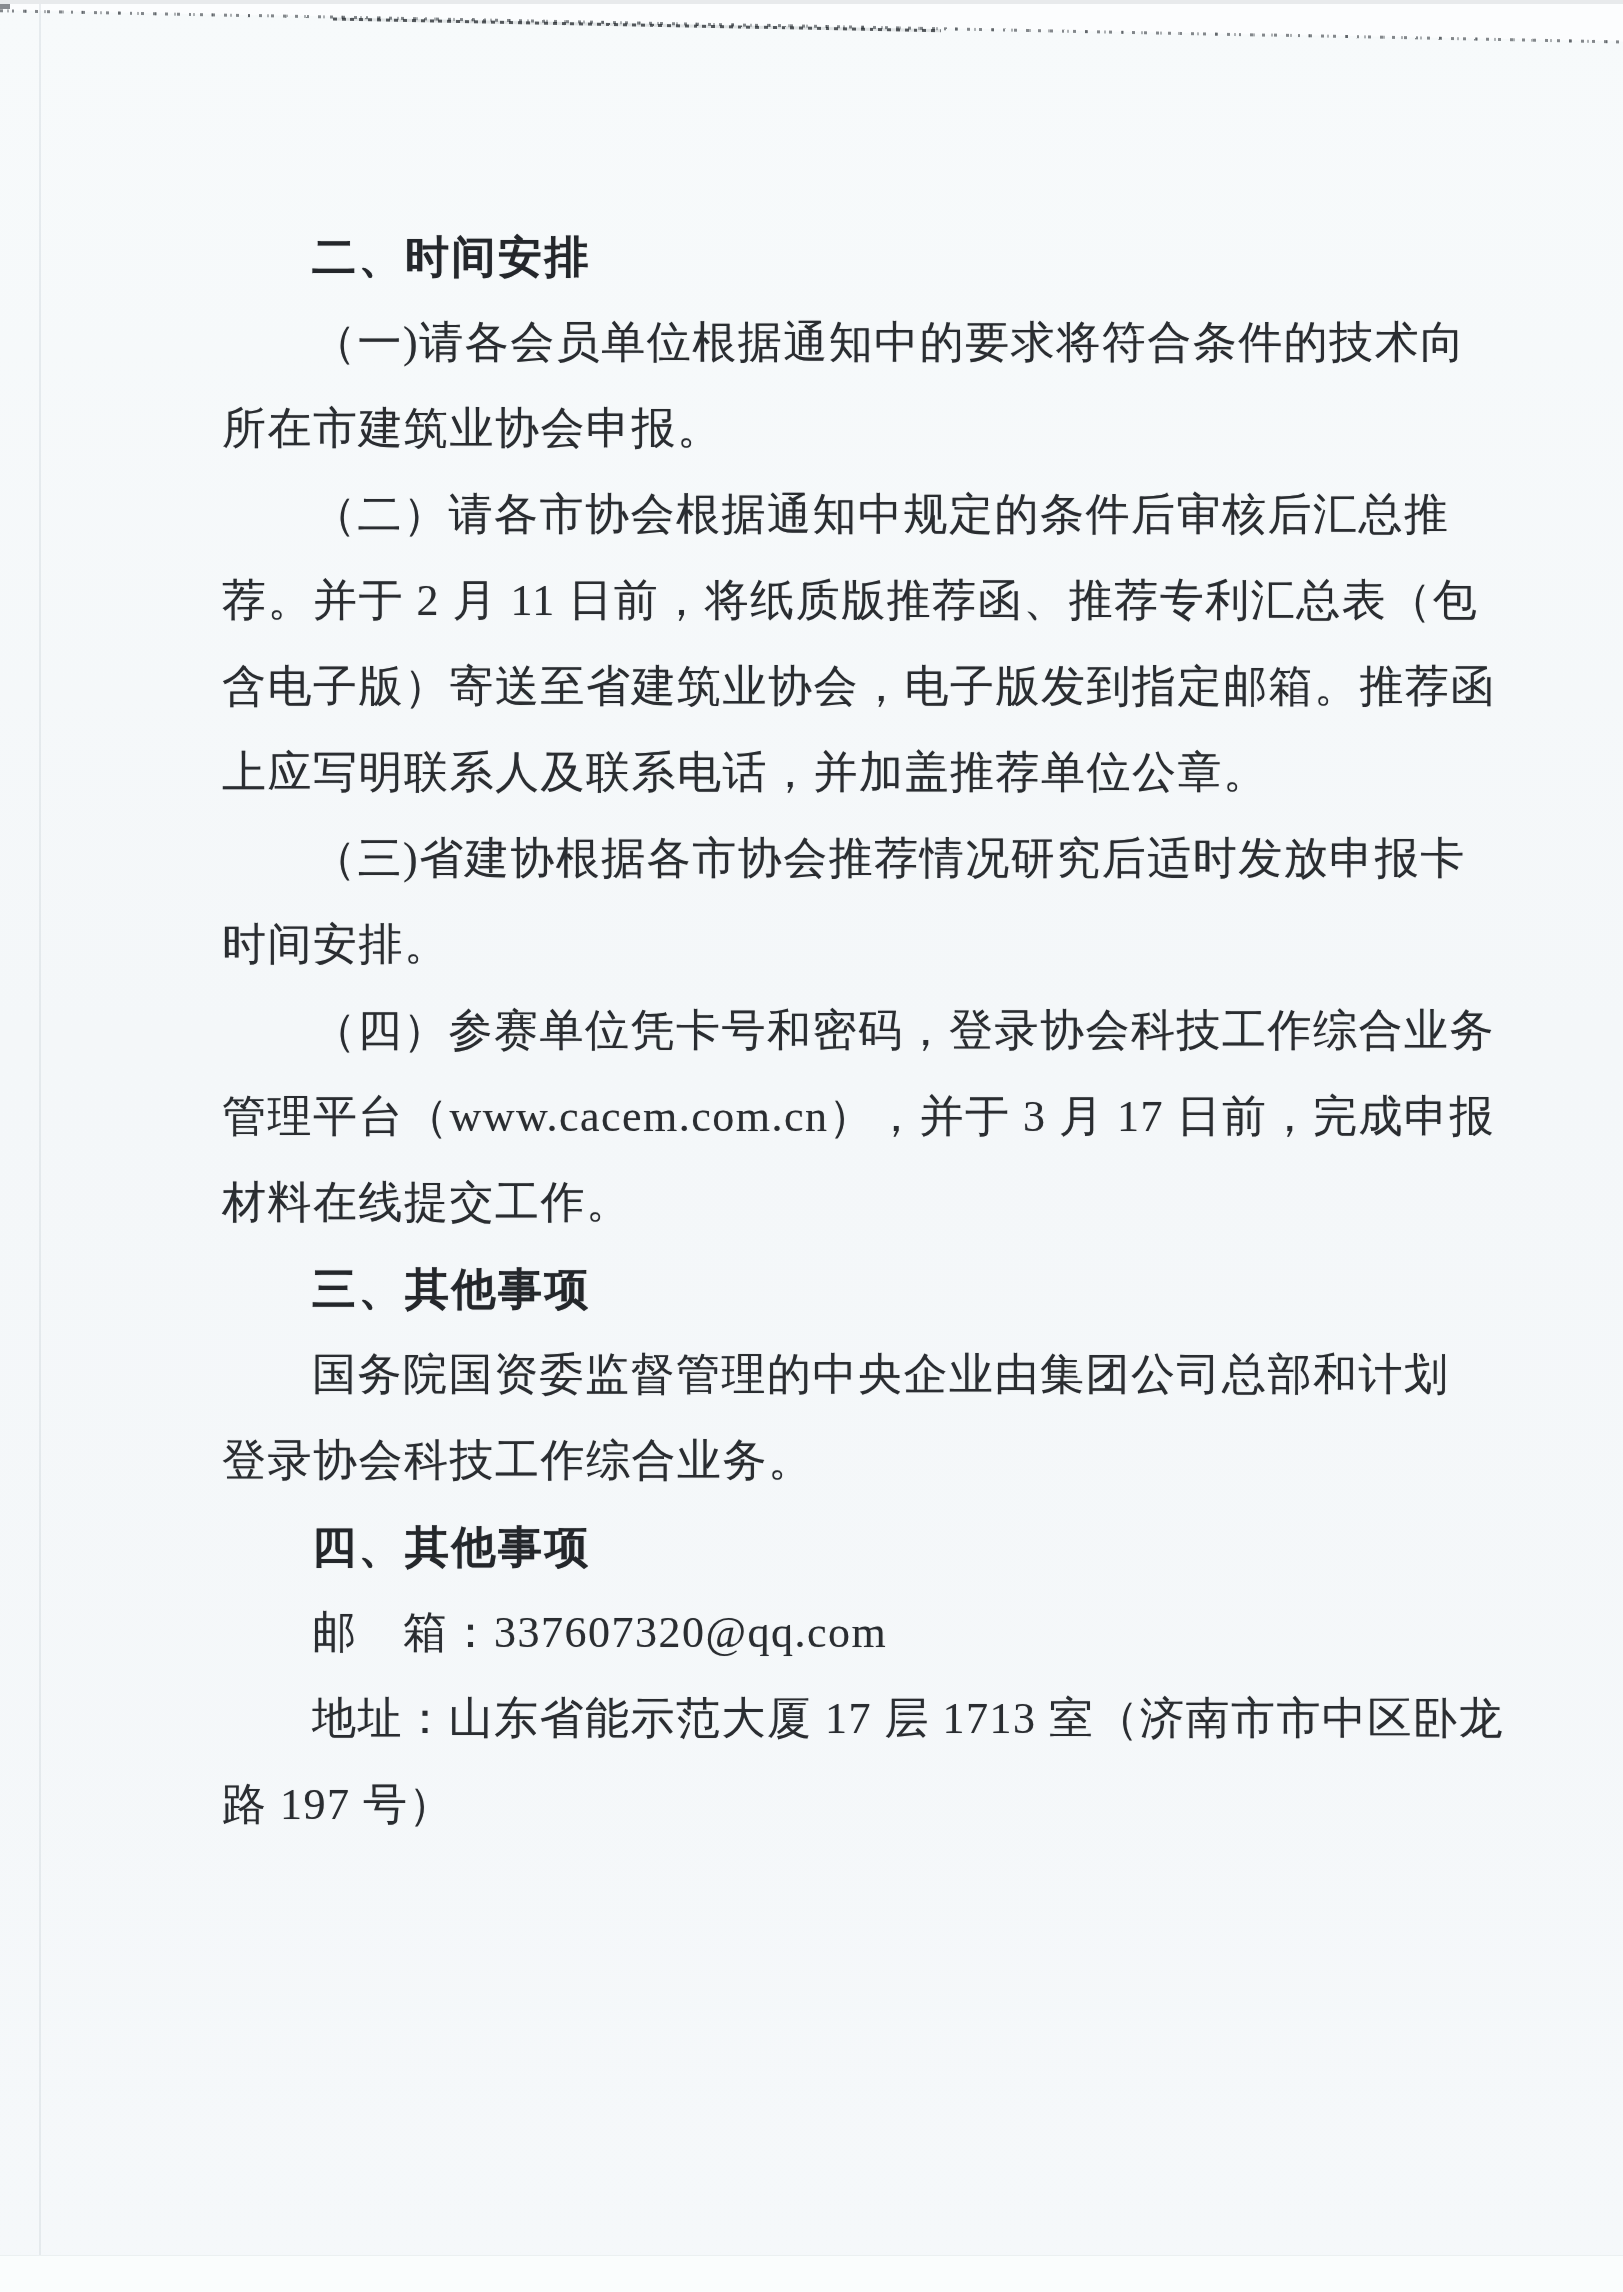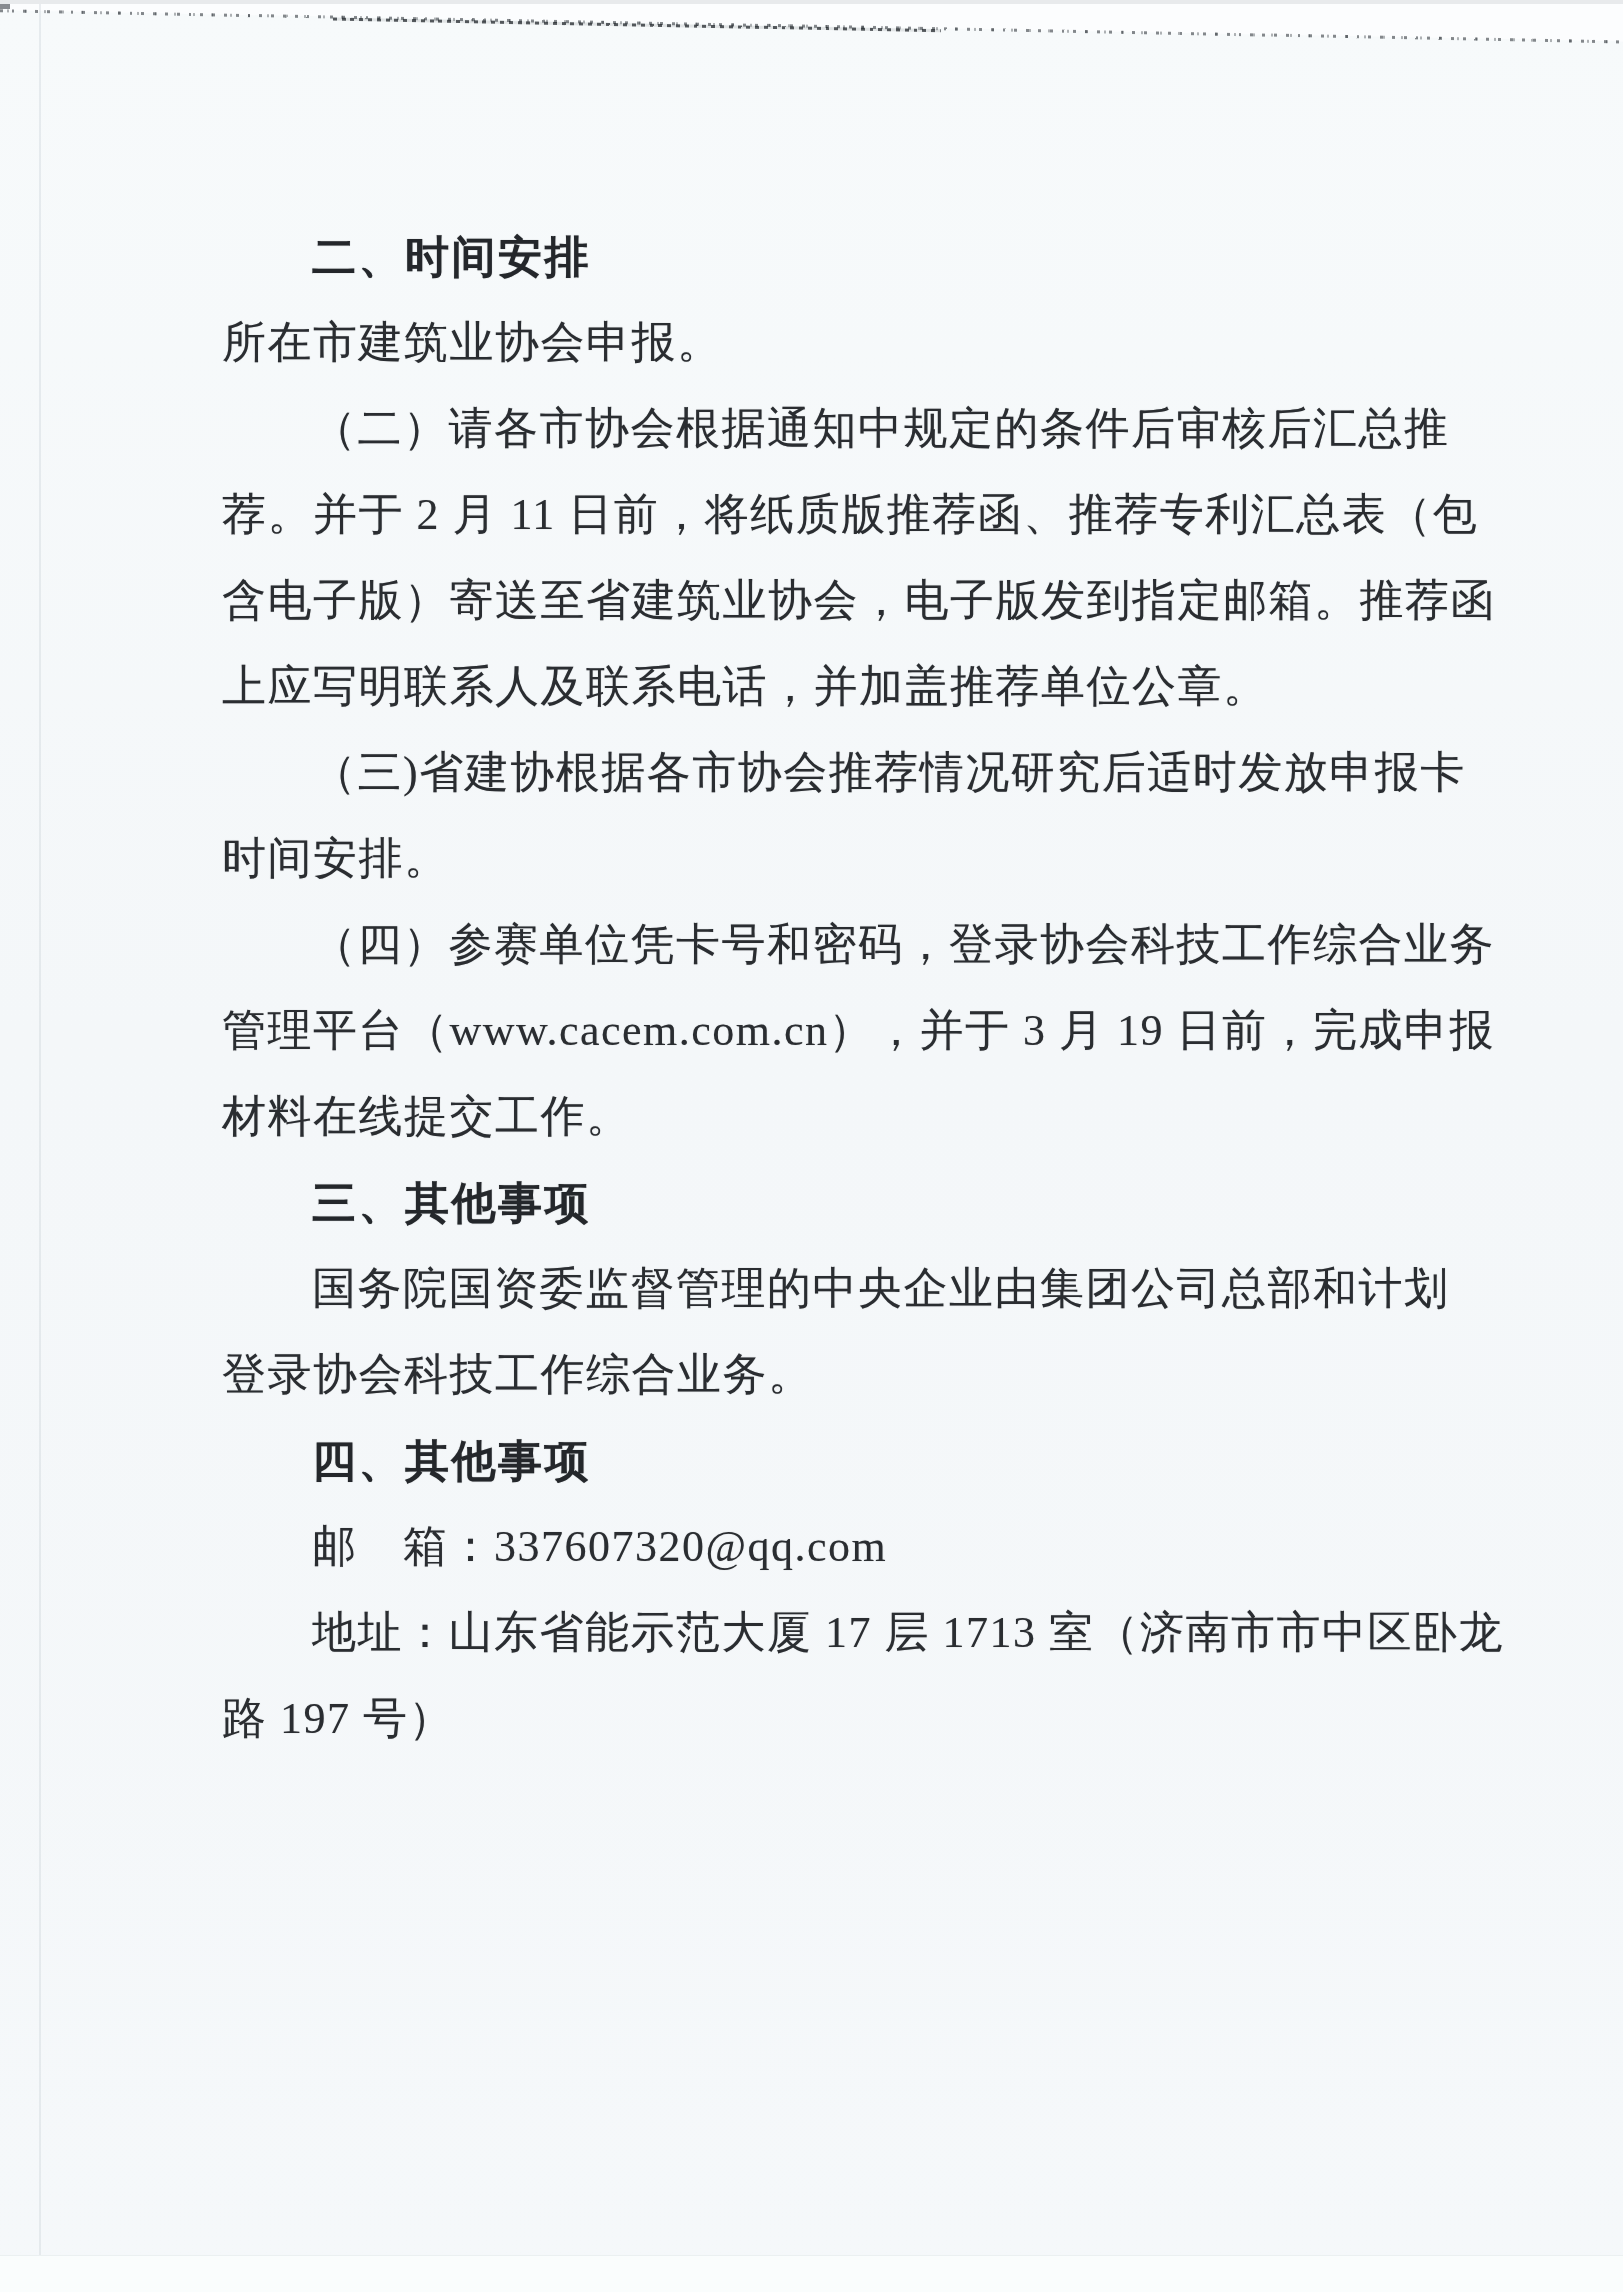--- a/index.html
+++ b/index.html
@@ -99,29 +99,30 @@
 
   <div class="scan-top-white"></div>
   <div class="scan-top-line"></div>
   <div class="scan-top-line-dense"></div>
   <div class="scan-corner-mark"></div>
   <div class="scan-left-line"></div>
   <div class="scan-bottom-strip"></div>
 
   <div class="text-block">
     <div class="line heading">二、时间安排</div>
+    <div class="line indent">（一)请各会员单位根据通知中的要求将符合条件的技术向</div>
     <div class="line flush">所在市建筑业协会申报。</div>
     <div class="line indent">（二）请各市协会根据通知中规定的条件后审核后汇总推</div>
     <div class="line flush">荐。并于 2 月 11 日前，将纸质版推荐函、推荐专利汇总表（包</div>
     <div class="line flush">含电子版）寄送至省建筑业协会，电子版发到指定邮箱。推荐函</div>
     <div class="line flush">上应写明联系人及联系电话，并加盖推荐单位公章。</div>
     <div class="line indent">（三)省建协根据各市协会推荐情况研究后适时发放申报卡</div>
     <div class="line flush">时间安排。</div>
     <div class="line indent">（四）参赛单位凭卡号和密码，登录协会科技工作综合业务</div>
-    <div class="line flush">管理平台（www.cacem.com.cn），并于 3 月 19 日前，完成申报</div>
+    <div class="line flush">管理平台（www.cacem.com.cn），并于 3 月 17 日前，完成申报</div>
     <div class="line flush">材料在线提交工作。</div>
     <div class="line heading">三、其他事项</div>
     <div class="line indent">国务院国资委监督管理的中央企业由集团公司总部和计划</div>
     <div class="line flush">登录协会科技工作综合业务。</div>
     <div class="line heading">四、其他事项</div>
     <div class="line indent">邮　箱：337607320@qq.com</div>
     <div class="line indent">地址：山东省能示范大厦 17 层 1713 室（济南市市中区卧龙</div>
     <div class="line flush">路 197 号）</div>
   </div>
 

